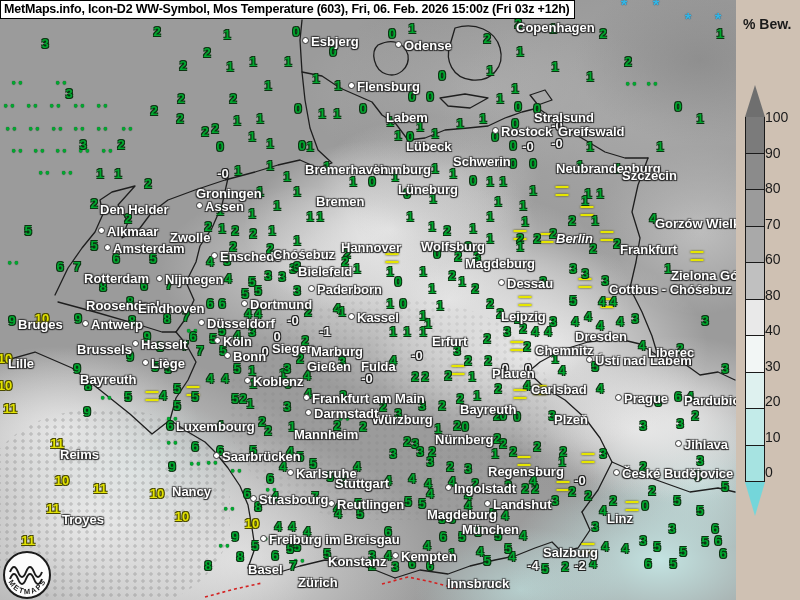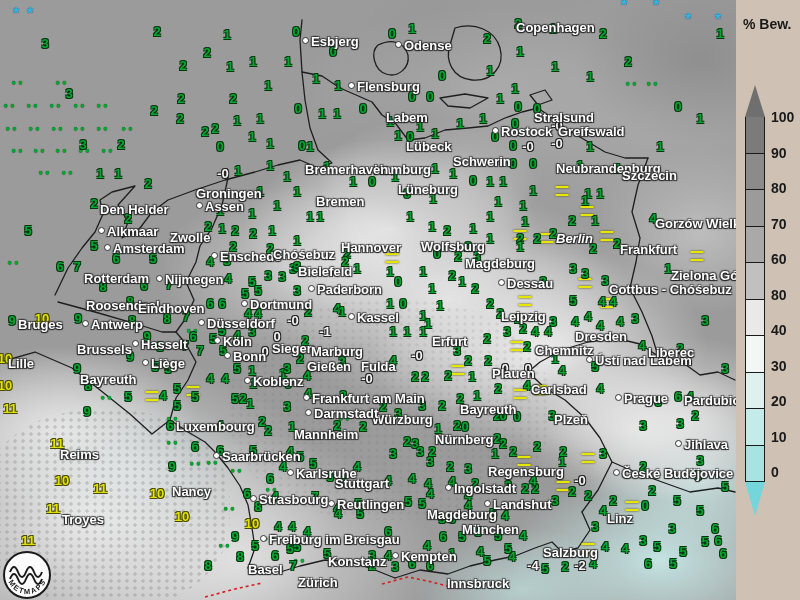--- a/index.html
+++ b/index.html
@@ -50,21 +50,21 @@
   .drz{position:absolute;z-index:2;transform:translate(-50%,-50%);color:#00a82f;font-size:8px;letter-spacing:2px;text-shadow:0 0 1px #0b3311;}
   .snw{position:absolute;z-index:2;transform:translate(-50%,-50%);color:#35b9e8;font-size:17px;font-weight:bold;text-shadow:0 0 1px #135;}
   
   .legend{position:absolute;left:736px;top:0;width:64px;height:600px;background:#cfc1b3;z-index:5;}
   .legend-title{position:absolute;left:7px;top:16px;font-size:14px;font-weight:bold;color:#1a1a1a;}
   .bar{position:absolute;left:9px;top:85px;width:20px;}
   .arrow-up{width:0;height:0;border-left:10px solid transparent;border-right:10px solid transparent;border-bottom:32px solid #6f6f6f;}
   .seg{width:18px;border:1px solid #1a1a1a;border-top:none;}
   .seg:first-of-type{border-top:1px solid #1a1a1a;}
   .arrow-down{width:0;height:0;border-left:10px solid transparent;border-right:10px solid transparent;border-top:34px solid #74d6da;}
-  .tick{position:absolute;left:35px;font-size:14px;font-weight:bold;color:#1a1a1a;}
+  .tick{position:absolute;left:29px;font-size:14px;font-weight:normal;color:#1a1a1a;}
   
   .title-bar{position:absolute;left:0;top:0;z-index:10;background:#fff;border:1px solid #000;
     font-size:12.5px;font-weight:bold;color:#000;padding:1px 4px 2px 3px;letter-spacing:-.2px;white-space:nowrap;}
   .attribution{position:absolute;left:146px;top:582px;z-index:10;background:#fff;color:#000;
     font-size:13px;font-weight:600;padding:0 5px 2px 5px;white-space:nowrap;}
   .logo{position:absolute;left:2px;top:550px;z-index:11;width:50px;height:50px;}
 </style>
 </head>
 <body>
 
@@ -721,20 +721,21 @@
       <span class="tick" style="top: 215.5px;">70</span>
       <span class="tick" style="top: 251px;">60</span>
       <span class="tick" style="top: 286.5px;">80</span>
       <span class="tick" style="top: 322px;">40</span>
       <span class="tick" style="top: 357.5px;">30</span>
       <span class="tick" style="top: 393px;">20</span>
       <span class="tick" style="top: 428.5px;">10</span>
       <span class="tick" style="top: 464px;">0</span>
     </div>
 
+  <div class="title-bar">MetMaps.info, Icon-D2 WW-Symbol, Mos Temperature (603), Fri, 06. Feb. 2026 15:00z (Fri 03z +12h)</div>
 
   <div class="logo">
     <svg width="50" height="50" viewBox="0 0 50 50">
       <circle cx="25" cy="25" r="23" fill="#fcfcfc" stroke="#1b1b1b" stroke-width="2"></circle>
       <g fill="none" stroke="#1b1b1b" stroke-width="2">
         <path d="M8,22 q4,-10 8,0 t8,0 t8,0 t8,0"></path>
         <path d="M8,29 q4,-10 8,0 t8,0 t8,0 t8,0"></path>
       </g>
       <defs>
           <path id="logoArc" d="M5,24 A20,20 0 0 0 45,24"></path>

